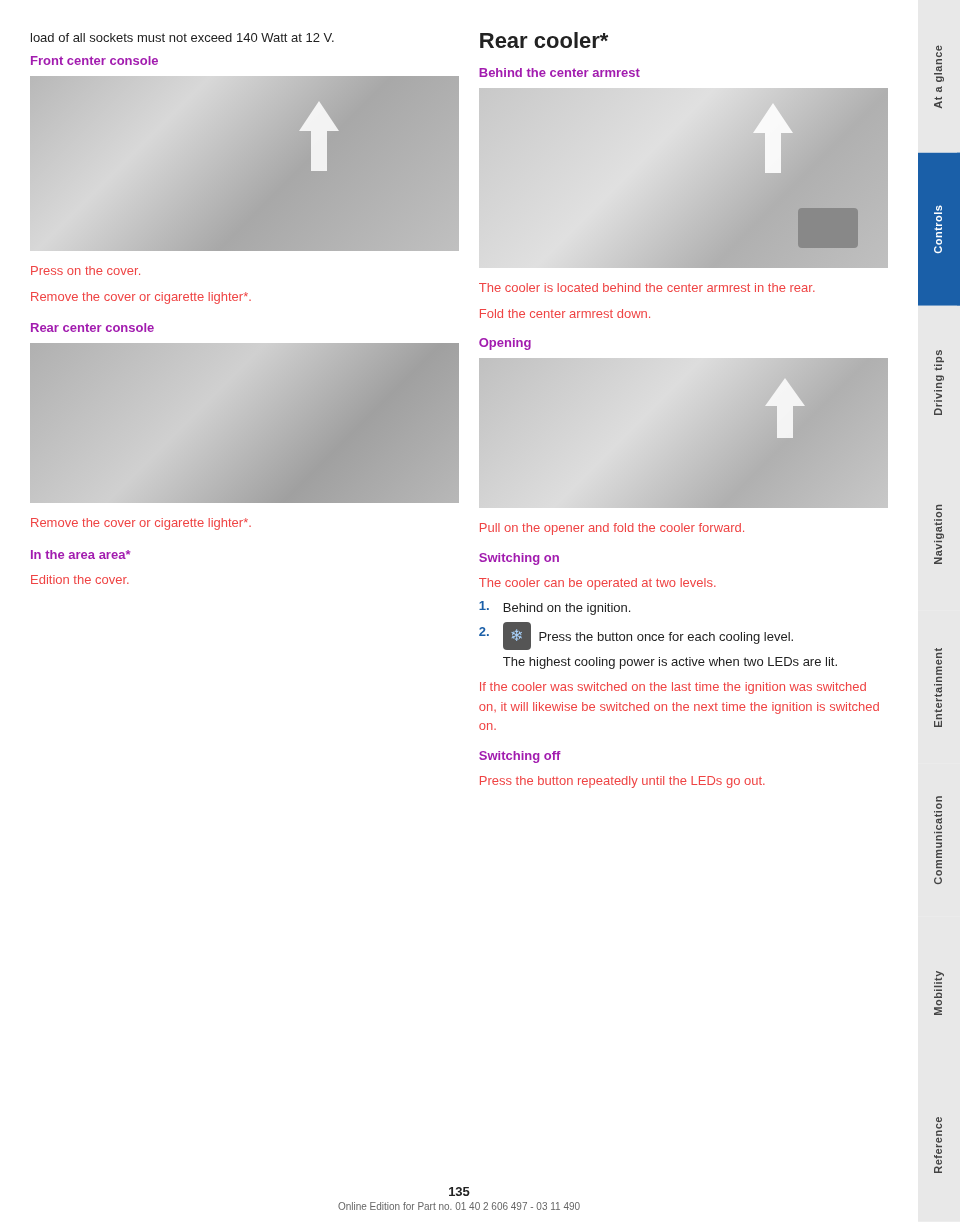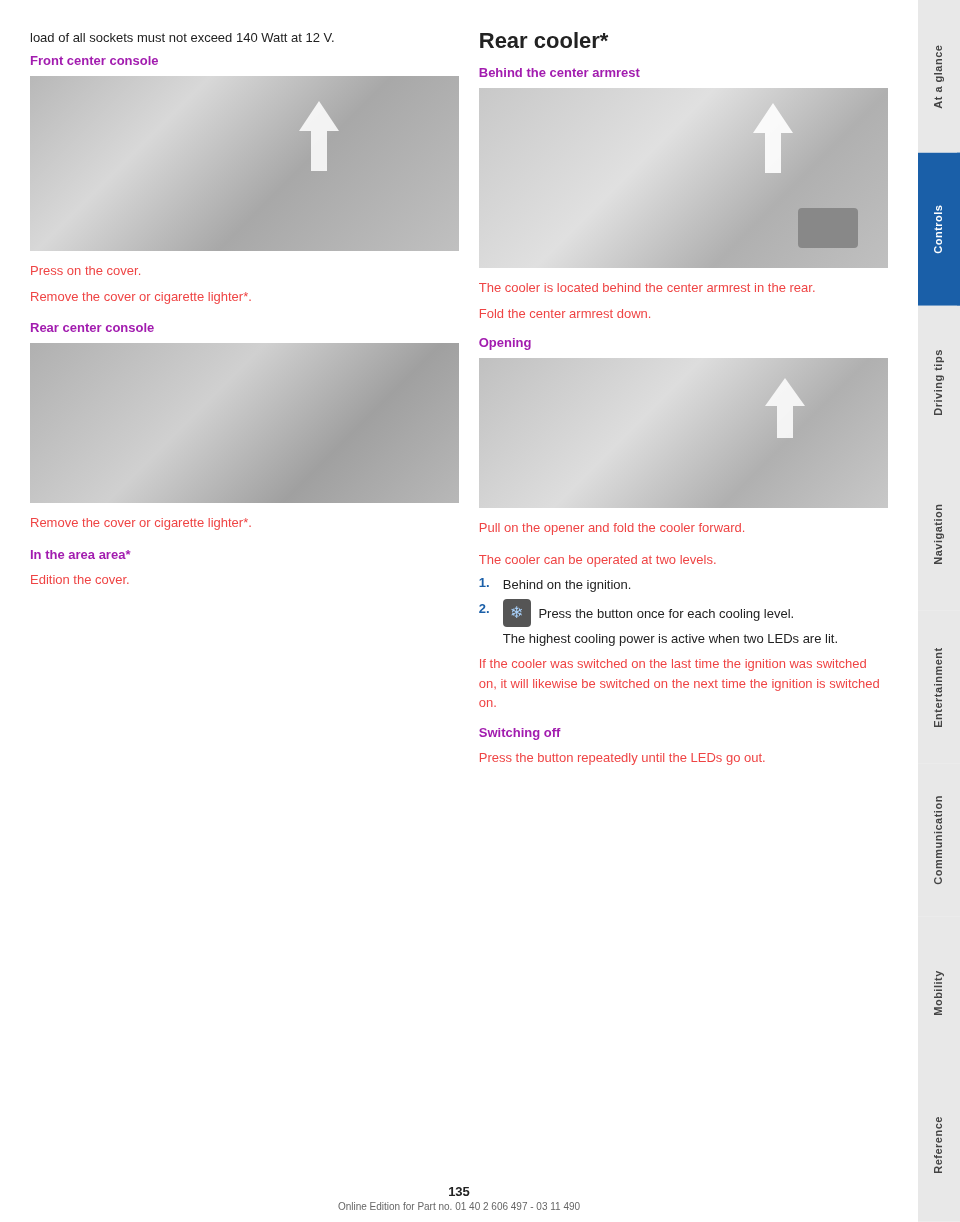--- a/index.html
+++ b/index.html
@@ -291,20 +291,21 @@
           <div class="img-placeholder right-img-sm opening-img">
             <svg width="65" height="60" style="position:absolute; top:20px; right:70px;" viewBox="0 0 65 60">
               <polygon points="32,0 52,28 40,28 40,60 24,60 24,28 12,28" fill="white" opacity="0.85"></polygon>
             </svg>
           </div>
 
           <p class="body-text">Pull on the opener and fold the cooler forward.</p>
         </div>
 
         <div style="margin-top:12px;">
+          <div class="section-heading">Switching on</div>
           <p class="body-text">The cooler can be operated at two levels.</p>
 
           <div class="numbered-list">
             <div class="numbered-item">
               <span class="num">1.</span>
               <span class="item-text">Behind on the ignition.</span>
             </div>
             <div class="numbered-item">
               <span class="num">2.</span>
               <span class="item-text">

